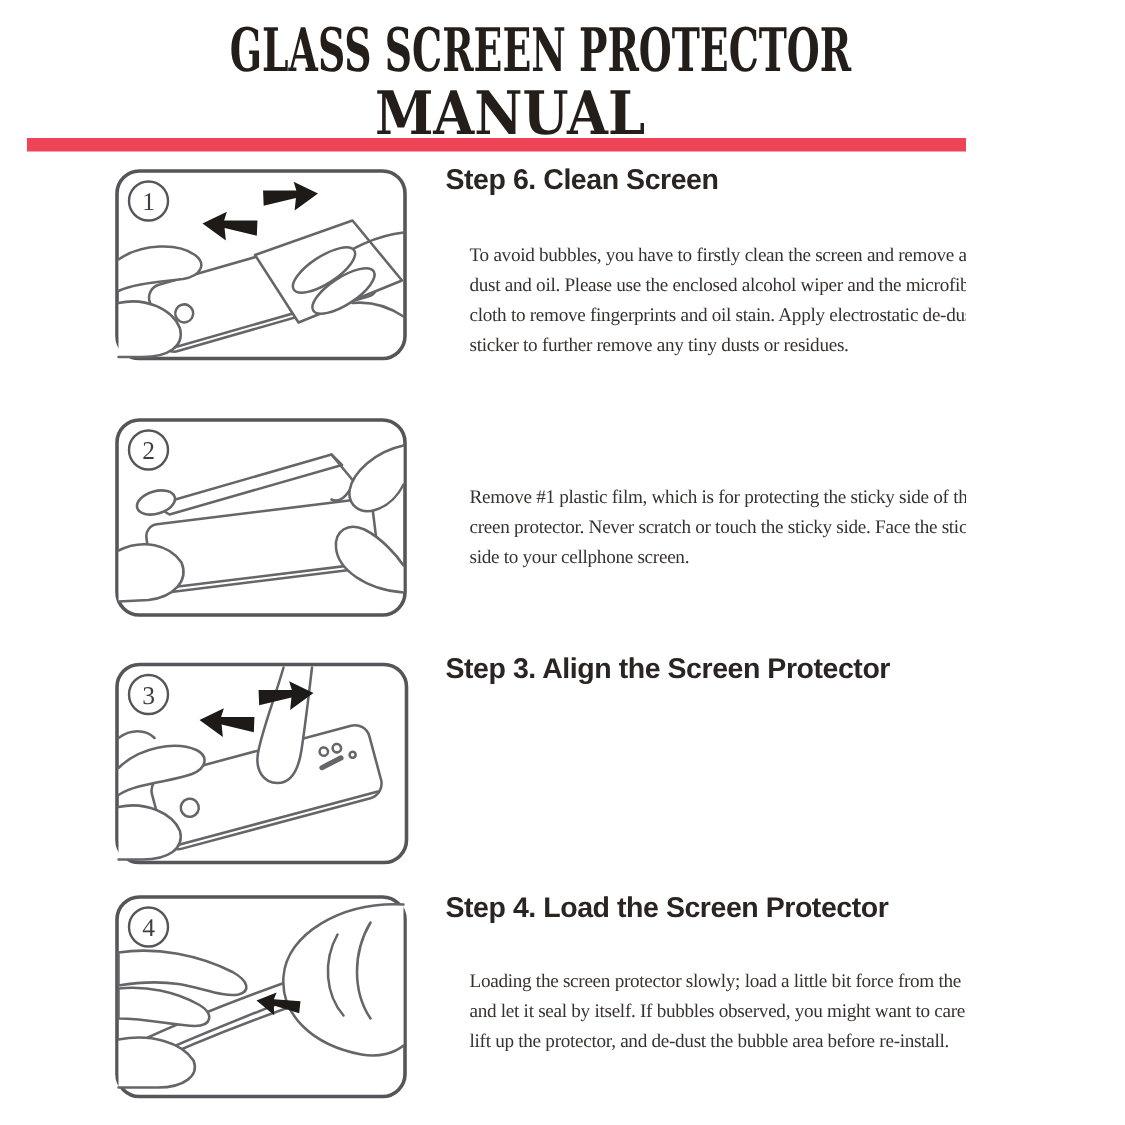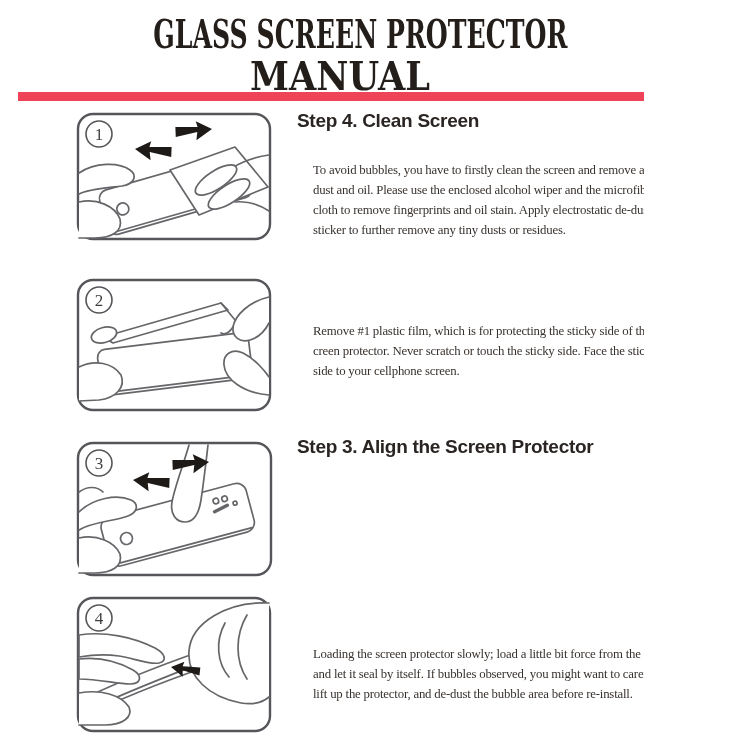--- a/index.html
+++ b/index.html
@@ -54,21 +54,21 @@
       <g fill="#1d1a18">
         <path transform="translate(60 38) rotate(8)" d="M0 0 L15 -10 L14 -4 L36 -7 L37 3 L15 1 L17 9 Z"></path>
         <path transform="translate(137 18) rotate(-8)" d="M0 0 L-15 -10 L-14 -4 L-36 -7 L-37 3 L-15 1 L-17 9 Z"></path>
       </g>
       <g>
         <circle cx="24" cy="23" r="13" fill="#fff" stroke="#56565a" stroke-width="1.6"></circle>
         <text x="24" y="29" font-size="17" text-anchor="middle" fill="#3f3f42" font-family="Liberation Serif, serif">1</text>
       </g>
     </svg>
   </figure>
-  <h2 class="h" id="h1">Step 4. Clean Screen</h2>
+  <h2 class="h" id="h1">Step 6. Clean Screen</h2>
   <p class="b" id="b1">To avoid bubbles, you have to firstly clean the screen and remove all
 dust and oil. Please use the enclosed alcohol wiper and the microfiber
 cloth to remove fingerprints and oil stain. Apply electrostatic de-dust
 sticker to further remove any tiny dusts or residues.</p>
 
   <figure class="illus" id="il2">
     <svg width="198" height="136" viewBox="0 0 198 136">
       <rect x="3" y="3" width="192" height="130" rx="15" fill="#fff" stroke="#56565a" stroke-width="2.4"></rect>
       <g stroke="#66666a" stroke-width="1.7" fill="none" stroke-linecap="round" stroke-linejoin="round">
         <g transform="rotate(-7 100 88)">
@@ -156,17 +156,18 @@
       </g>
       <g fill="#1d1a18">
         <path transform="translate(96 72) rotate(12) scale(0.8)" d="M0 0 L15 -10 L14 -4 L36 -7 L37 3 L15 1 L17 9 Z"></path>
       </g>
       <g>
         <circle cx="24" cy="23" r="13" fill="#fff" stroke="#56565a" stroke-width="1.6"></circle>
         <text x="24" y="29" font-size="17" text-anchor="middle" fill="#3f3f42" font-family="Liberation Serif, serif">4</text>
       </g>
     </svg>
   </figure>
+  <h2 class="h" id="h4">Step 4. Load the Screen Protector</h2>
   <p class="b" id="b4">Loading the screen protector slowly; load a little bit force from the central,
 and let it seal by itself. If bubbles observed, you might want to carefully
 lift up the protector, and de-dust the bubble area before re-install.</p>
 
 </div>
 
 </body></html>

